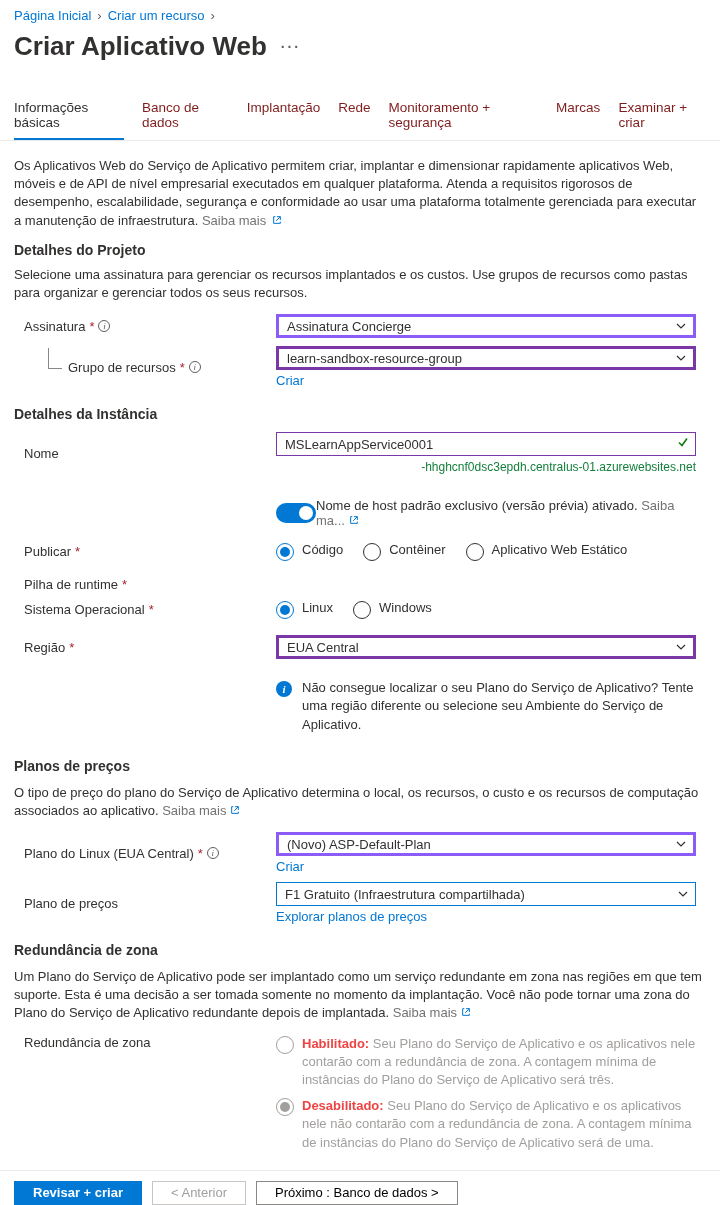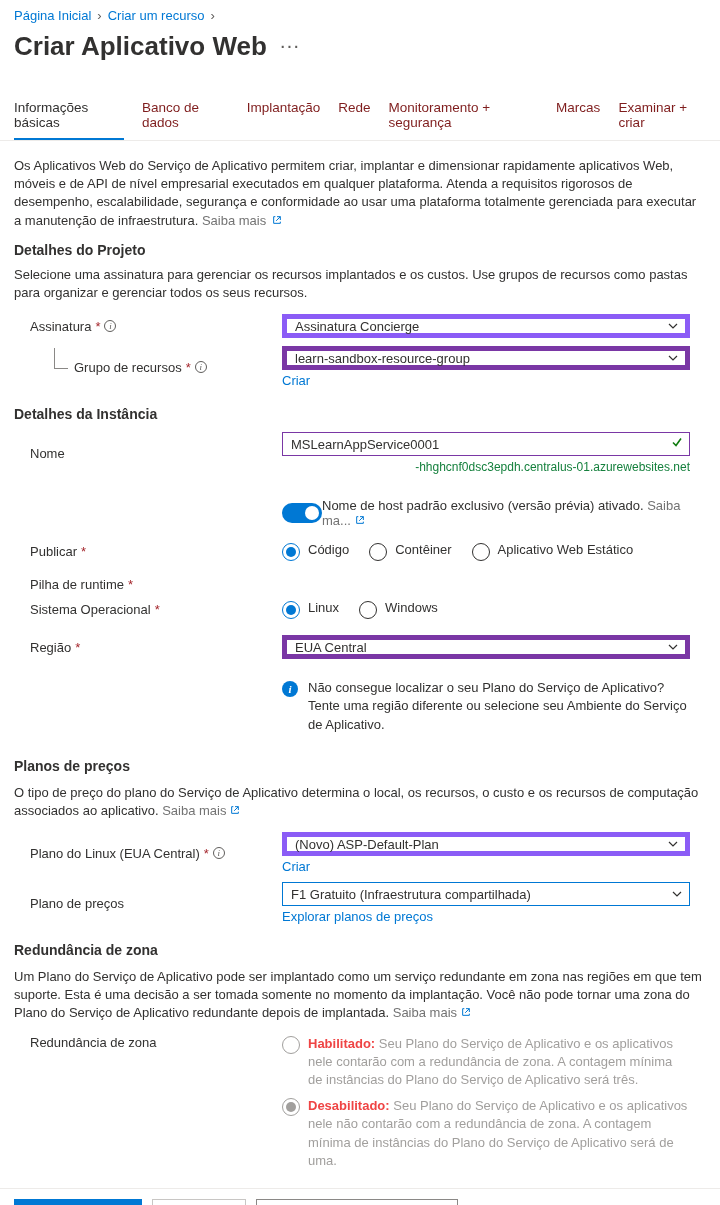--- a/index.html
+++ b/index.html
@@ -42,21 +42,21 @@
     cursor: pointer;
     border-bottom: 2px solid transparent;
   }
   .tab.active { border-bottom-color: #0078d4; color: #323130; font-weight: 400; }
   .content { padding: 16px 14px 10px; }
   .para { font-size: 13px; color: #323130; line-height: 1.4; margin-bottom: 12px; }
   .link { color: #737373; text-decoration: none; cursor: pointer; }
   .link .ext-icon { margin-left: 2px; }
   .section-title { font-weight: 600; font-size: 14px; margin: 12px 0 8px; }
   .sub-title { font-weight: 600; font-size: 14px; margin: 18px 0 10px; }
-  .row { display: flex; align-items: center; margin: 8px 16px; }
+  .row { display: flex; align-items: center; margin: 8px 10px; }
   .row.top { align-items: flex-start; }
   .row .label-col { width: 252px; flex-shrink: 0; display: flex; align-items: center; gap: 4px; font-size: 13px; }
   .row .label-col.indent { padding-left: 44px; position: relative; }
   .row .label-col.indent::before {
     content: "";
     position: absolute;
     left: 24px;
     top: -12px;
     height: 20px;
     width: 1px;
@@ -73,21 +73,21 @@
   }
   .row .field-col { flex: 1; min-width: 0; }
   .req { color: #a4262c; }
   .info-icon {
     width: 12px; height: 12px; border: 1px solid #605e5c; border-radius: 50%;
     display: inline-flex; align-items: center; justify-content: center;
     font-size: 9px; color: #605e5c; line-height: 1; font-style: italic; font-family: serif;
   }
   .select {
     width: 100%;
-    border: 5px solid #8b5cf6;
+    border: 3px solid #8b5cf6;
     height: 24px;
     padding: 0 24px 0 8px;
     background: #fff;
     font-size: 13px;
     position: relative;
     display: flex;
     align-items: center;
     cursor: pointer;
   }
   .select.purple { border-color: #7a37a5; }

